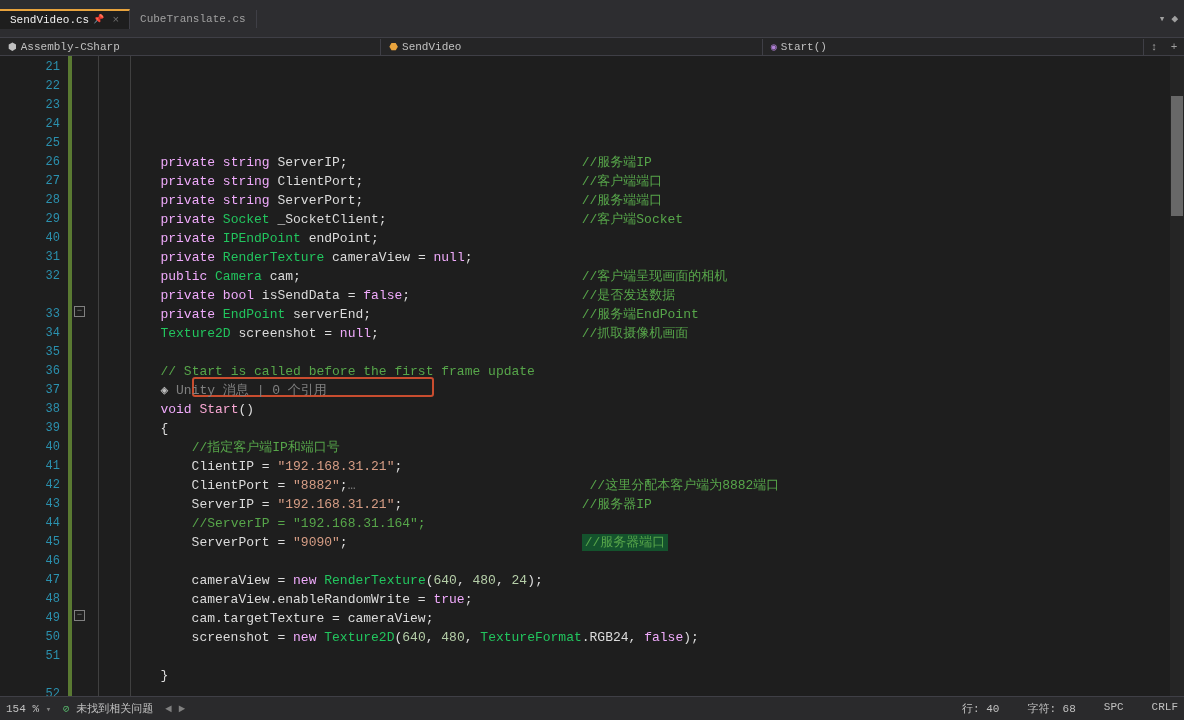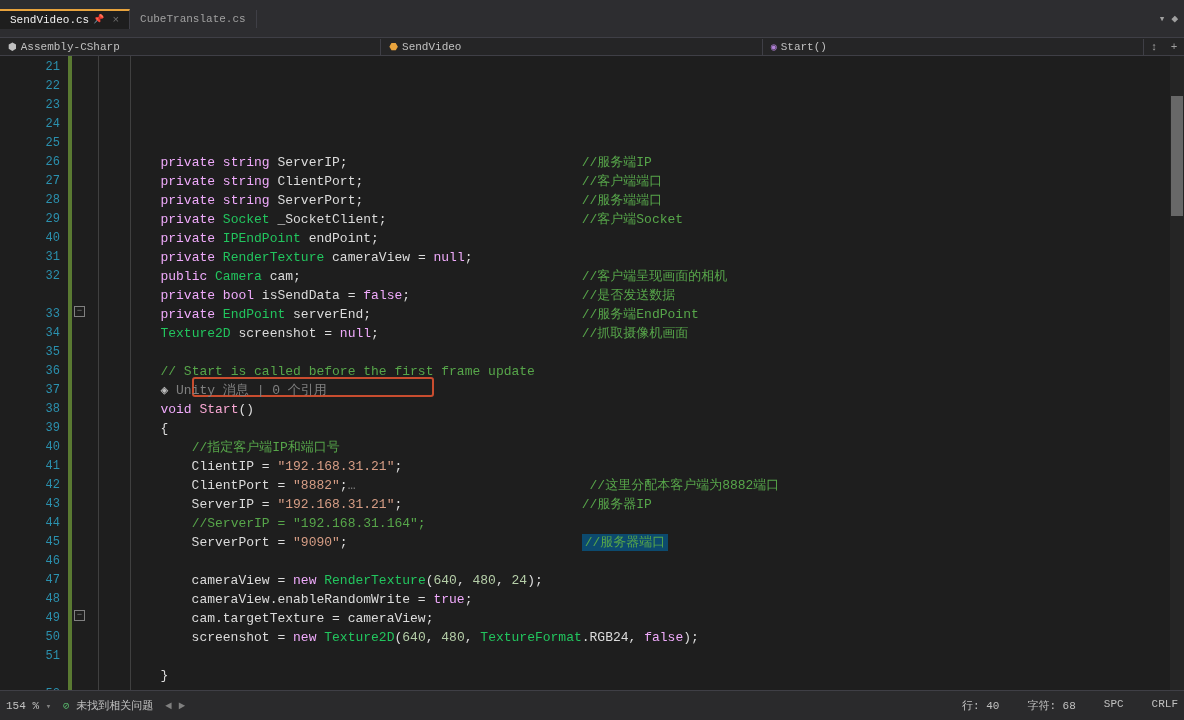--- a/index.html
+++ b/index.html
@@ -114,38 +114,38 @@
 .ident { color: #f9a8d4; }
 .codelens { color: #808080; font-size: 13px; }
 .codelens .bulb { color: #c0c0c0; }
 .highlight-box {
   position: absolute;
   border: 2px solid #c94d2f;
   border-radius: 3px;
   pointer-events: none;
 }
 .comment-highlight {
-  background: #0c4a6e;
+  background: #14532d;
   padding: 1px 3px;
 }
 .scrollbar-v {
   width: 14px;
   background: #252525;
   position: relative;
 }
 .scroll-thumb {
   position: absolute;
   right: 1px;
   width: 12px;
   background: #686868;
 }
 .status-bar {
   background: #2a2a2c;
   border-top: 1px solid #3f3f46;
-  height: 30px;
+  height: 24px;
   display: flex;
   align-items: center;
   font-size: 11px;
   color: #c0c0c0;
   padding: 0 6px;
   gap: 12px;
 }
 .status-bar .zoom { color: #c0c0c0; }
 .status-bar .dd { font-size: 9px; color: #808080; }
 .status-bar .check { color: #56b36a; }

